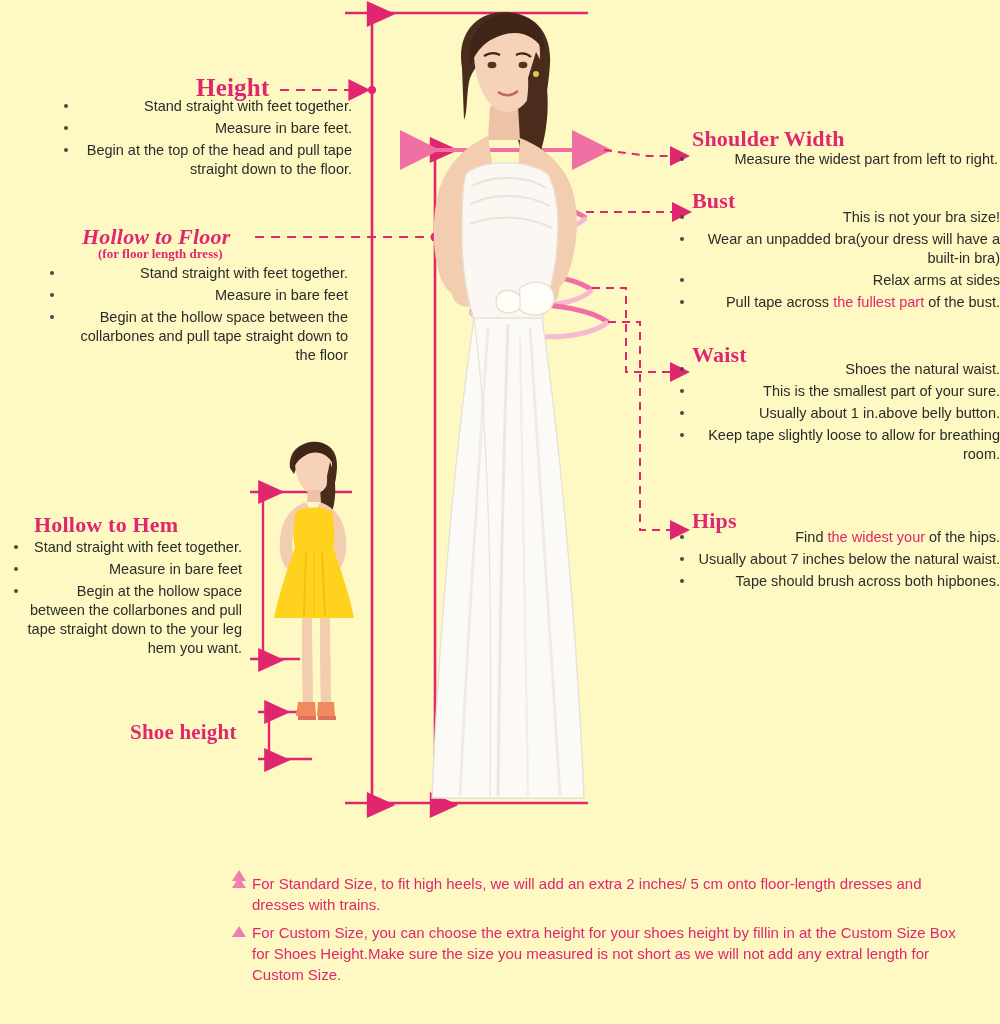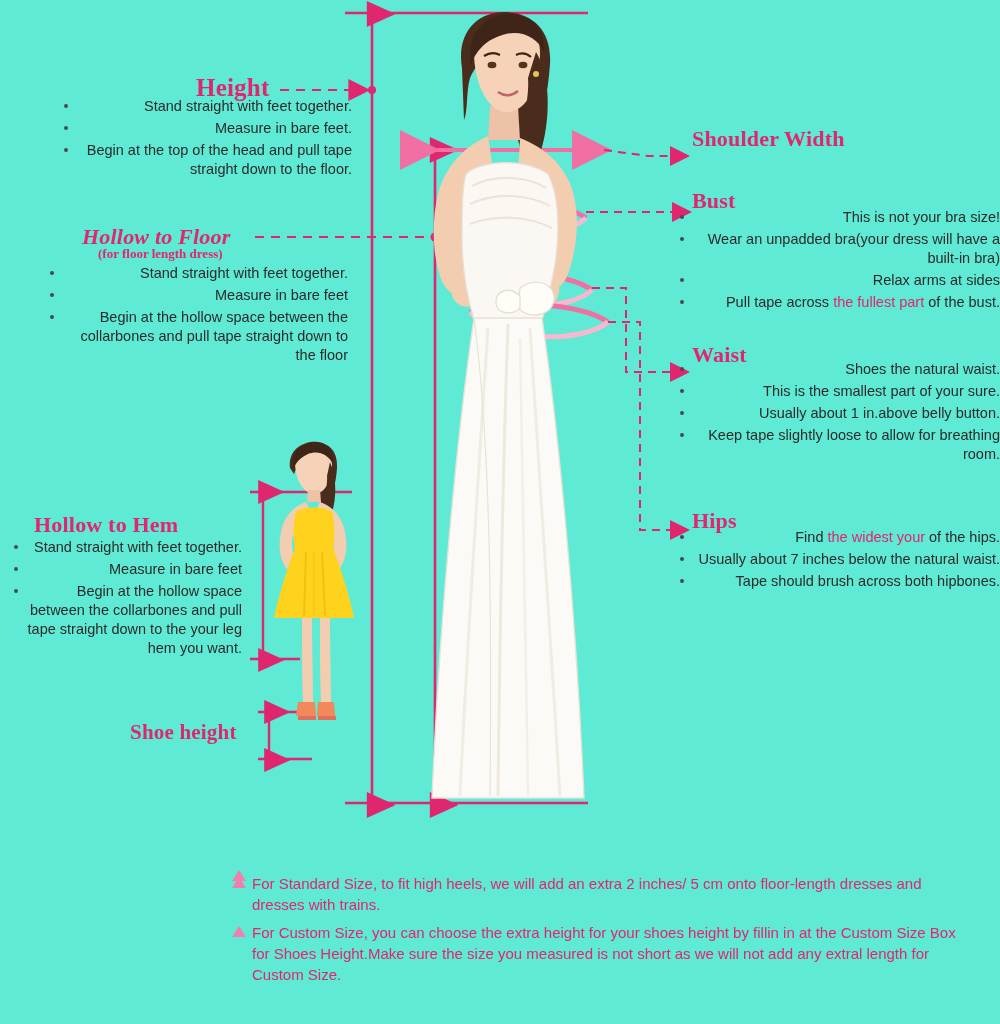--- a/index.html
+++ b/index.html
@@ -8,21 +8,21 @@
     background: #ffffff;
   }
   body {
     font-family: "Liberation Sans", sans-serif;
   }
   #page {
     position: relative;
     width: 1000px;
     height: 1024px;
     overflow: hidden;
-    background: #5eead4;
+    background: #fef9c3;
   }
   .abs { position: absolute; }
 
   
   .heading {
     color: #e0266f;
     font-family: "Liberation Serif", serif;
     font-weight: bold;
     letter-spacing: 0.2px;
     white-space: nowrap;
@@ -267,20 +267,23 @@
   <div class="abs heading h-hollowhem" style="left:34px; top:512px;">Hollow to Hem</div>
   <ul class="bl abs" style="left:12px; top:538px; width:230px;">
     <li>Stand straight with feet together.</li>
     <li>Measure in bare feet</li>
     <li style="padding-left:15px;">Begin at the hollow space between the collarbones and pull tape straight down to the your leg hem  you want.</li>
   </ul>
 
   <div class="abs heading h-shoe" style="left:130px; top:720px;">Shoe height</div>
 
   <div class="abs heading h-shoulder" style="left:692px; top:126px;">Shoulder Width</div>
+  <ul class="bl abs" style="left:678px; top:150px; width:320px;">
+    <li>Measure the widest part from left to right.</li>
+  </ul>
 
   <div class="abs heading h-bust" style="left:692px; top:188px;">Bust</div>
   <ul class="bl abs" style="left:678px; top:208px; width:322px;">
     <li>This is not your bra size!</li>
     <li>Wear an unpadded bra(your dress will have a built-in bra)</li>
     <li>Relax arms at sides</li>
     <li>Pull tape across <span class="pink-em">the fullest part</span> of the bust.</li>
   </ul>
 
   <div class="abs heading h-waist" style="left:692px; top:342px;text-align:right;">Waist</div>

